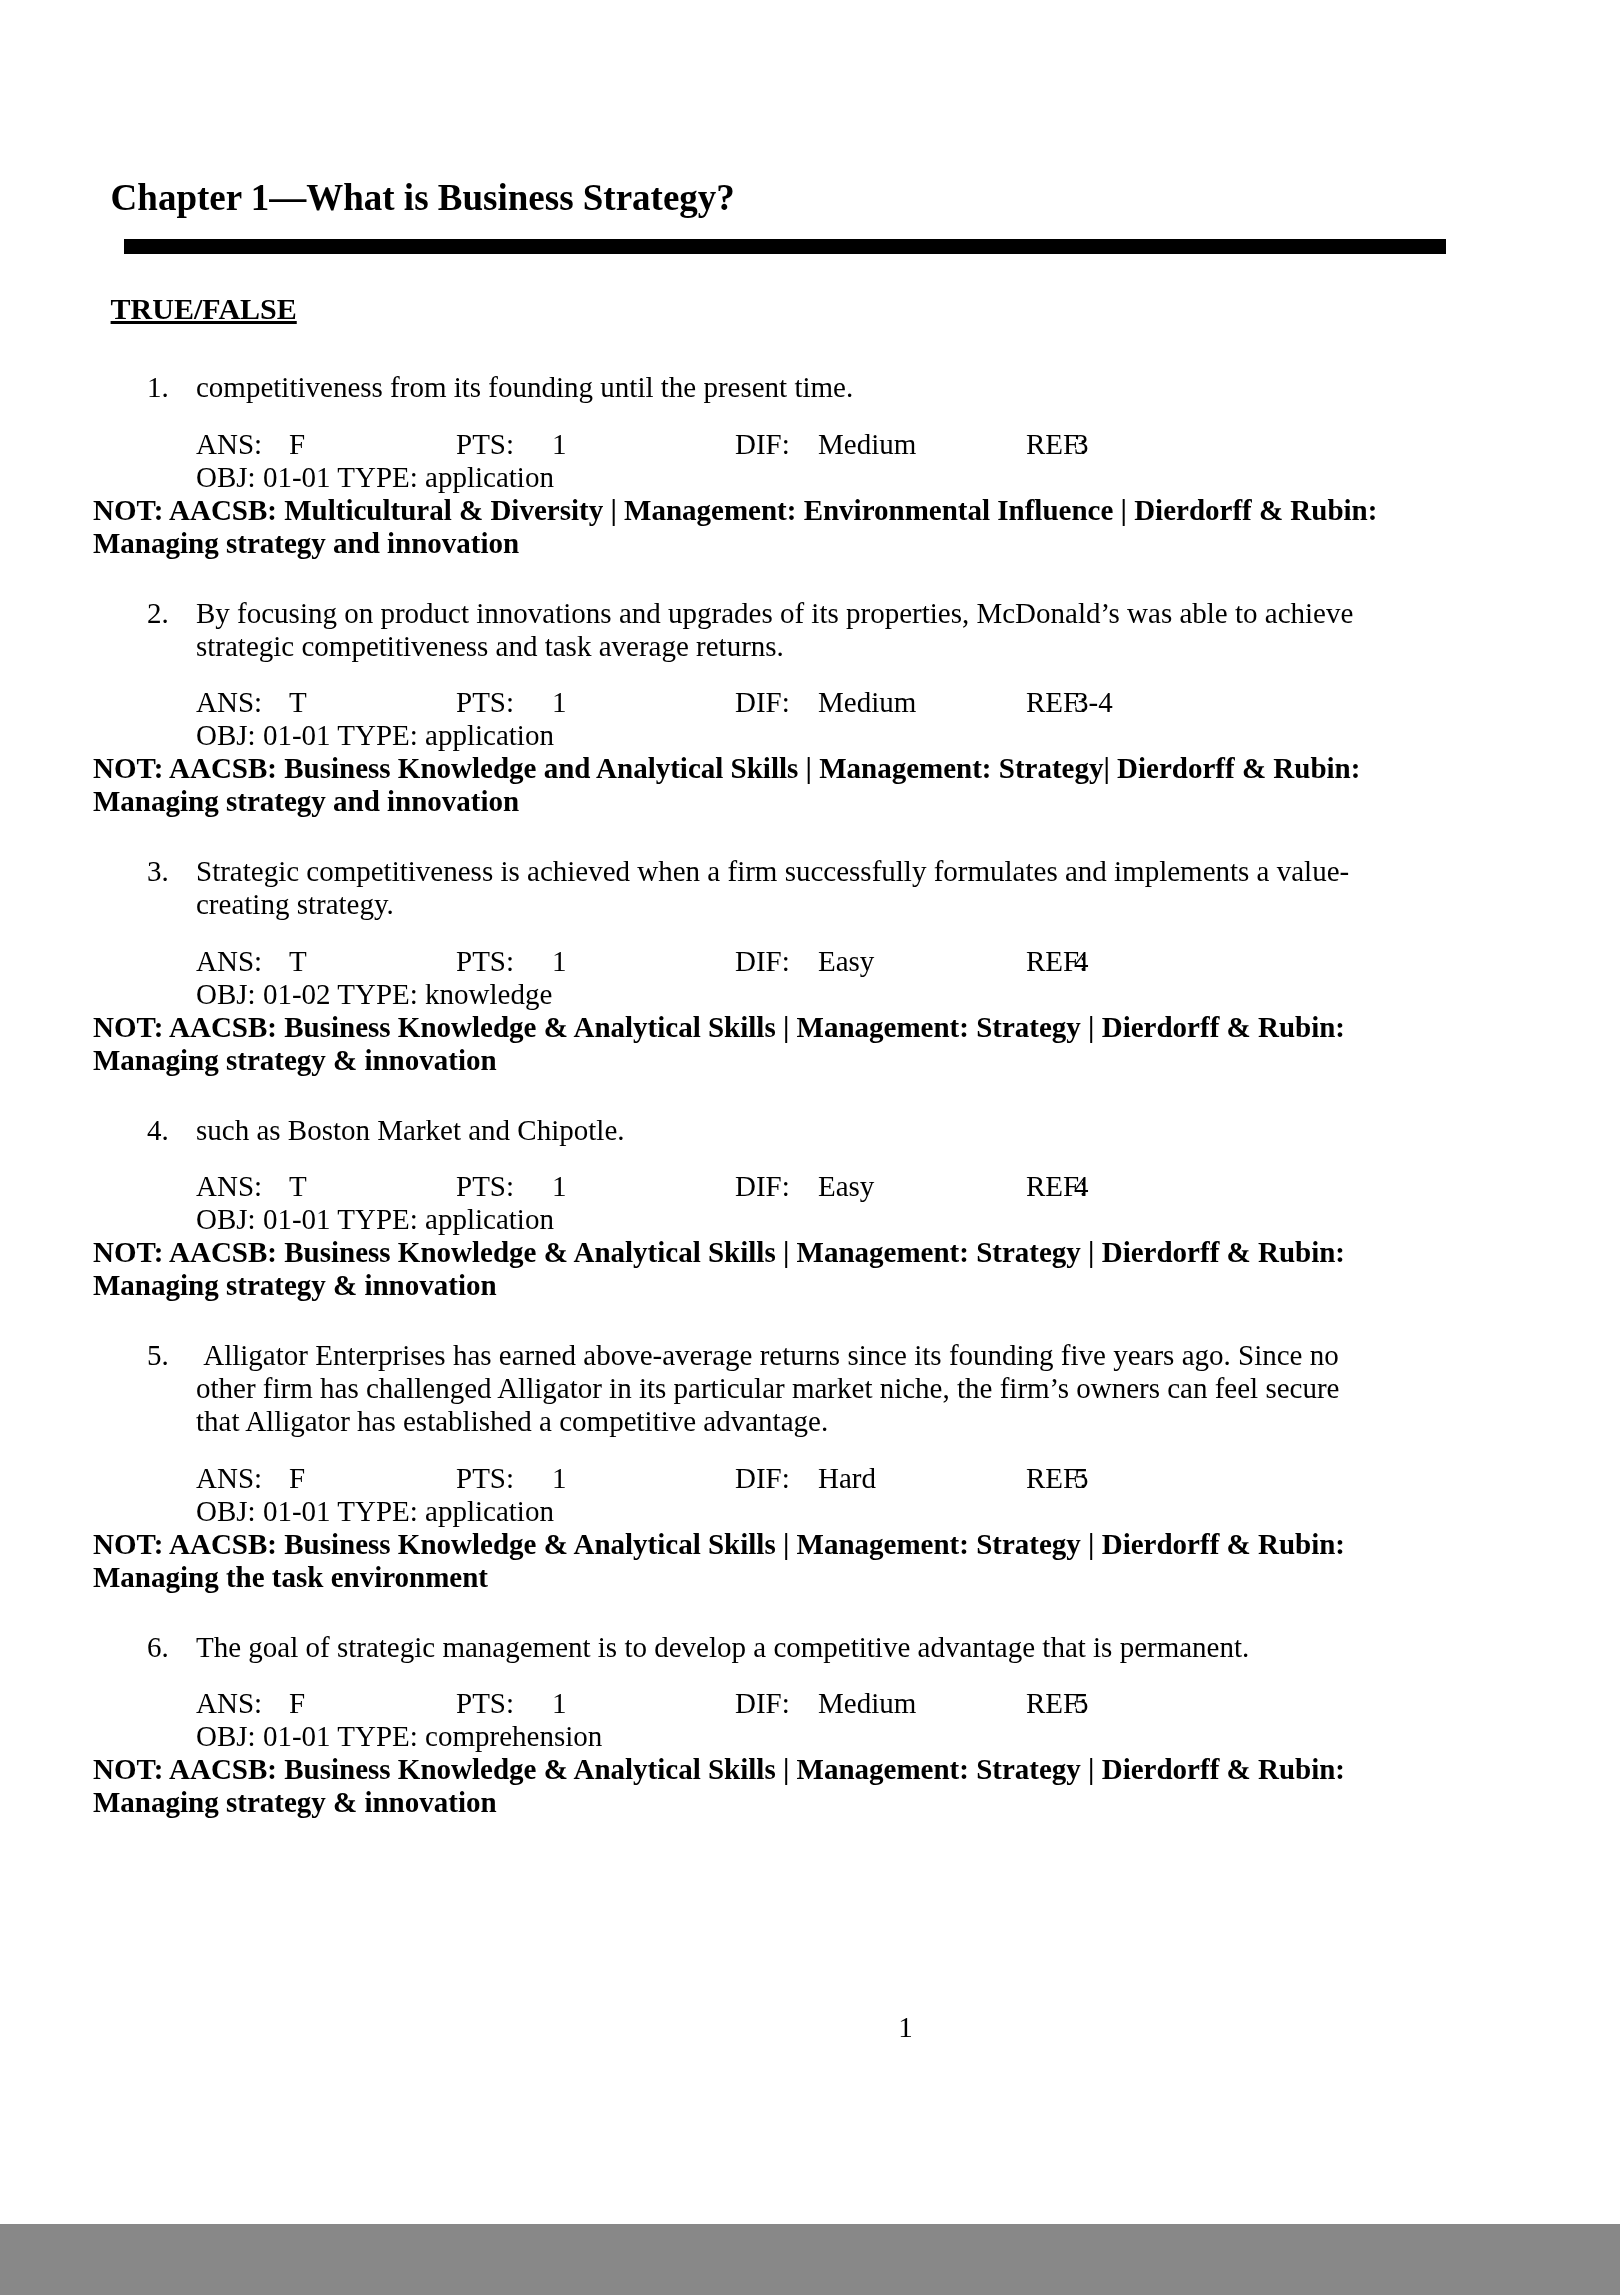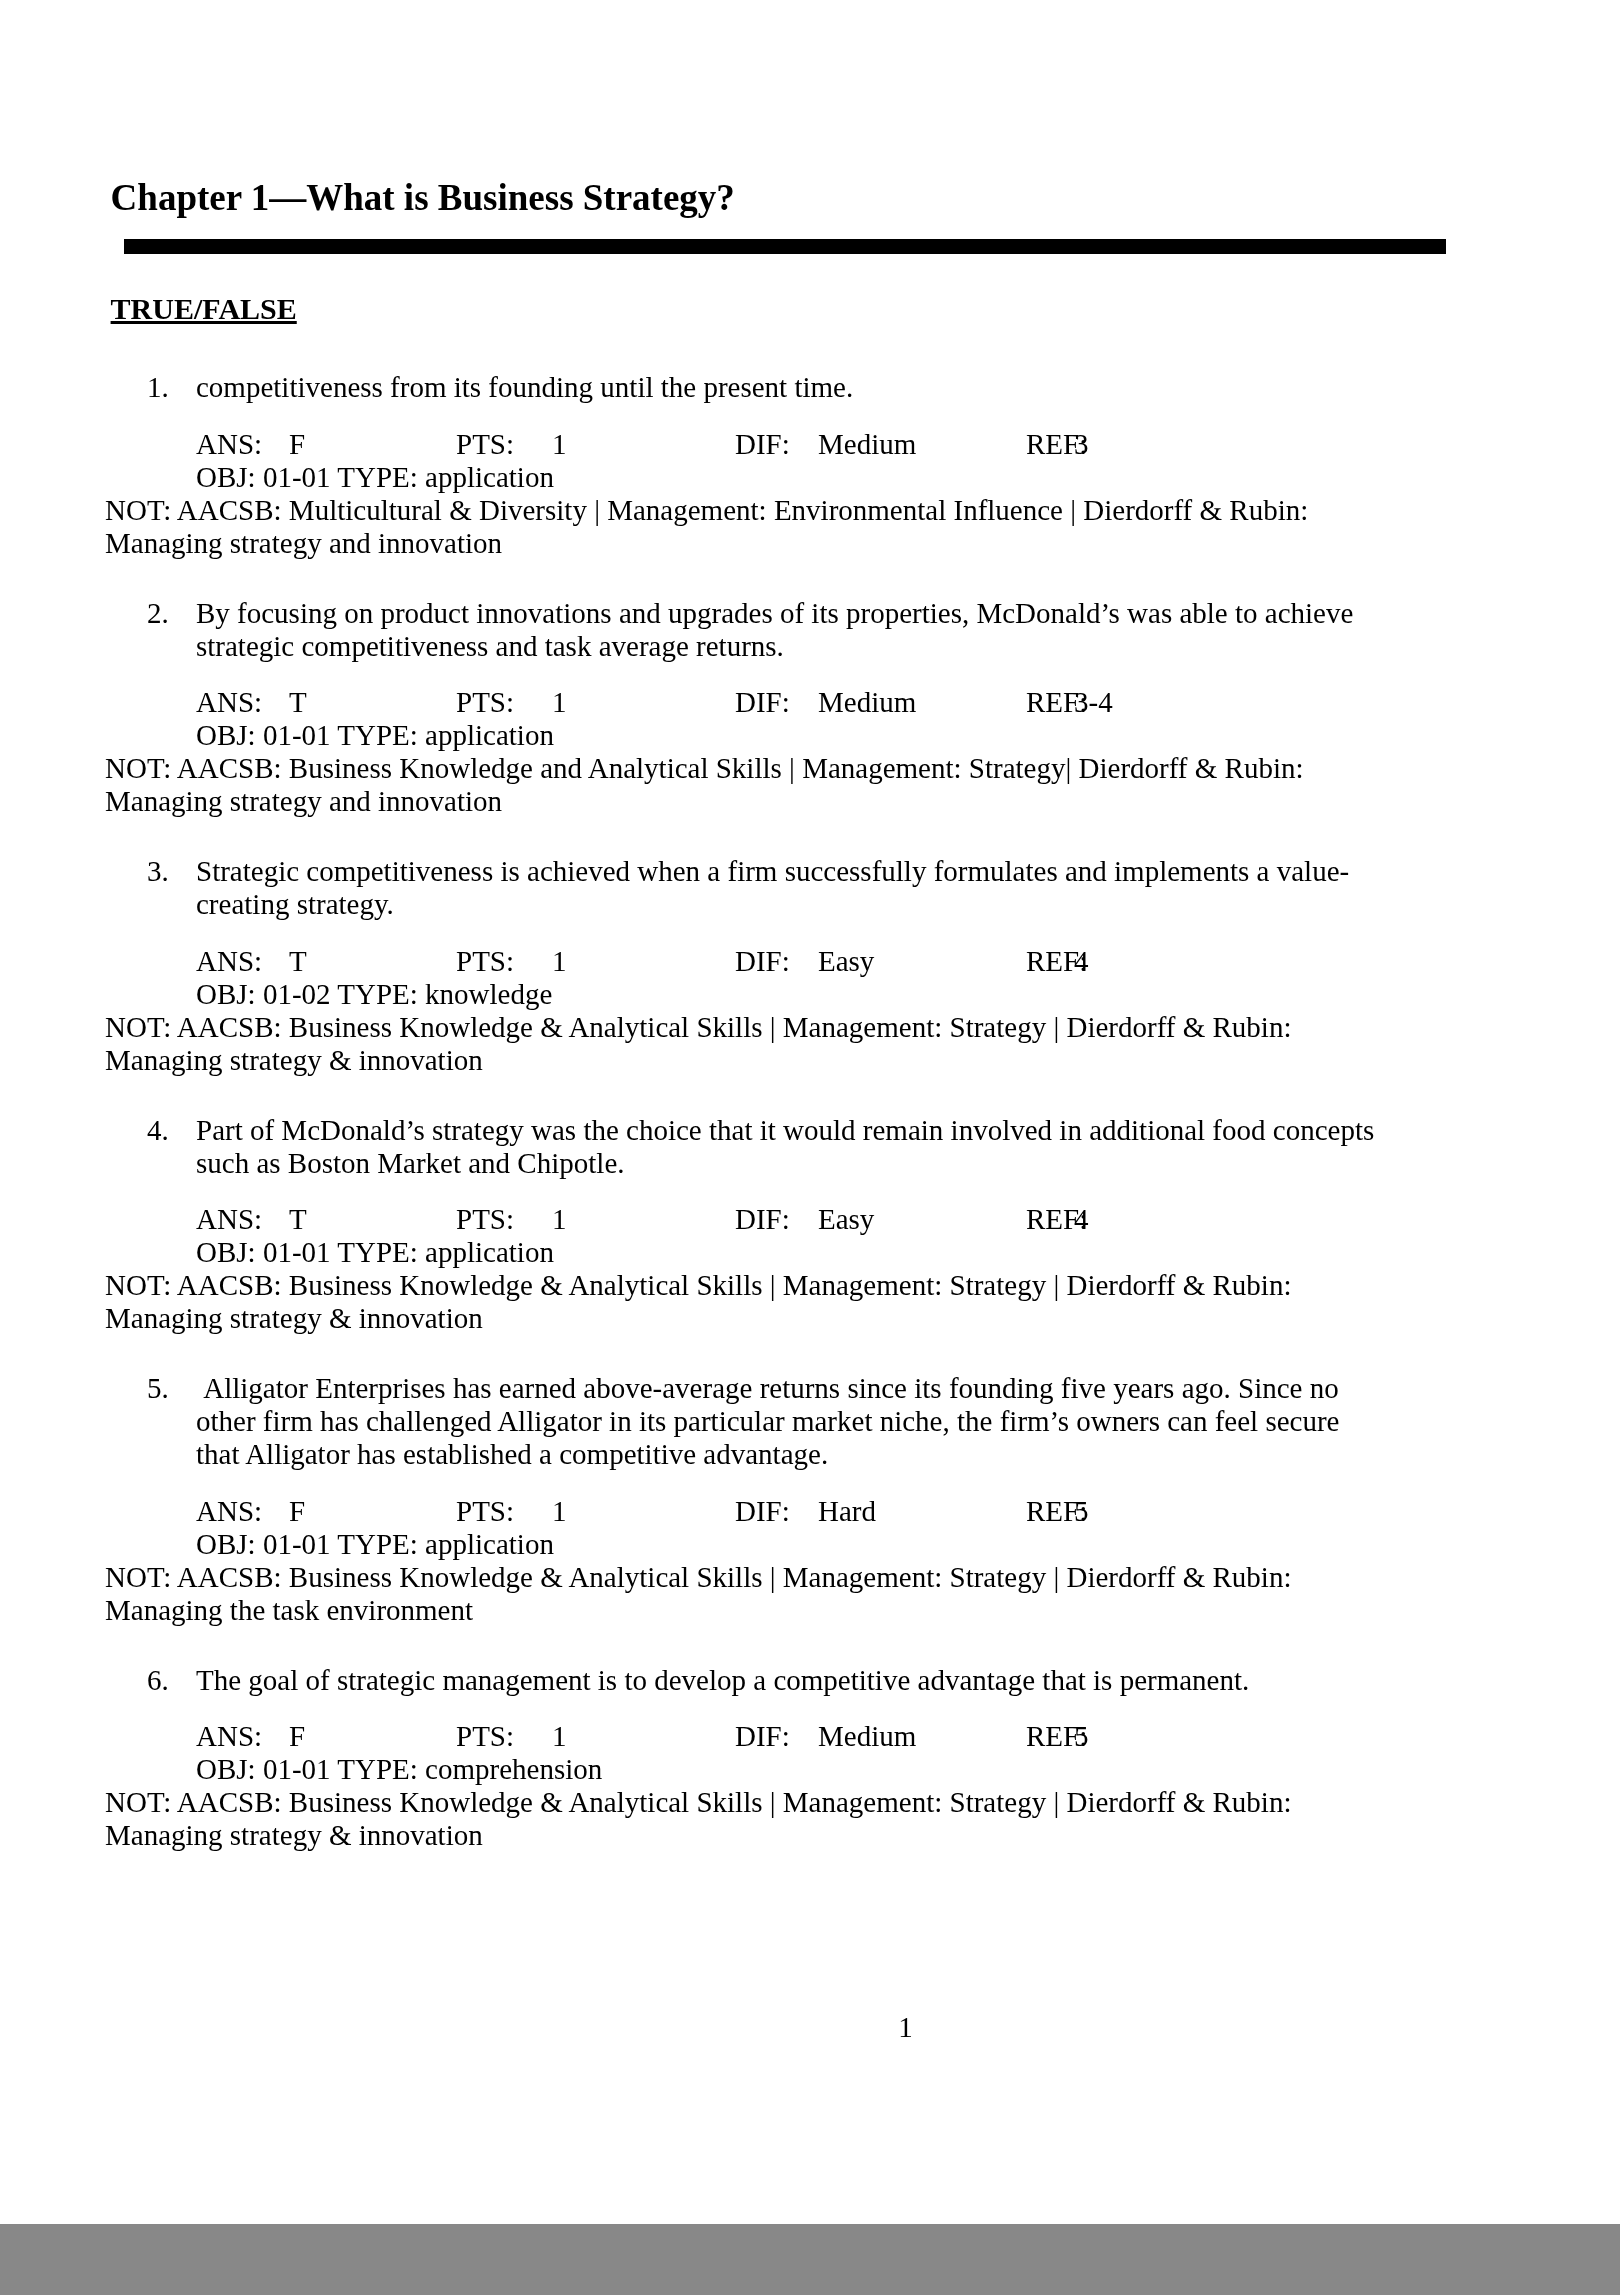--- a/index.html
+++ b/index.html
@@ -45,21 +45,21 @@
   .ans-row span { position: absolute; top: 0; white-space: nowrap; }
   .c-ans-l { left: 0; }
   .c-ans-v { left: 93px; }
   .c-pts-l { left: 260px; }
   .c-pts-v { left: 356px; }
   .c-dif-l { left: 539px; }
   .c-dif-v { left: 622px; }
   .c-ref-l { left: 807px; margin-left: 23px; }
   .c-ref-v { left: 878px; }
   .obj-row { margin-left: 103px; min-height: 33px; }
-  .not-row { margin-left: 12px; min-height: 33px; }
+  .not-row { margin-left: 0; min-height: 33px; font-weight: bold; }
   .page-number {
     position: absolute;
     left: 882px;
     top: 2011px;
     width: 47px;
     text-align: center;
   }
 </style>
 </head>
 <body>
@@ -136,21 +136,20 @@
         </div>
         <div class="obj-row">OBJ: 01-02 TYPE: knowledge</div>
         <div class="not-row">NOT: AACSB: Business Knowledge &amp; Analytical Skills | Management: Strategy | Dierdorff &amp; Rubin:</div>
         <div class="not-row">Managing strategy &amp; innovation</div>
       </div>
     </div>
 
     <div class="question">
       <div class="q-text">
         <span class="q-num">4.</span>
-        <div class="q-line">Part of McDonald’s strategy was the choice that it would remain involved in additional food concepts</div>
         <div class="q-line">such as Boston Market and Chipotle.</div>
       </div>
       <div class="meta">
         <div class="ans-row">
           <span class="c-ans-l">ANS:</span>
           <span class="c-ans-v">T</span>
           <span class="c-pts-l">PTS:</span>
           <span class="c-pts-v">1</span>
           <span class="c-dif-l">DIF:</span>
           <span class="c-dif-v">Easy</span>

